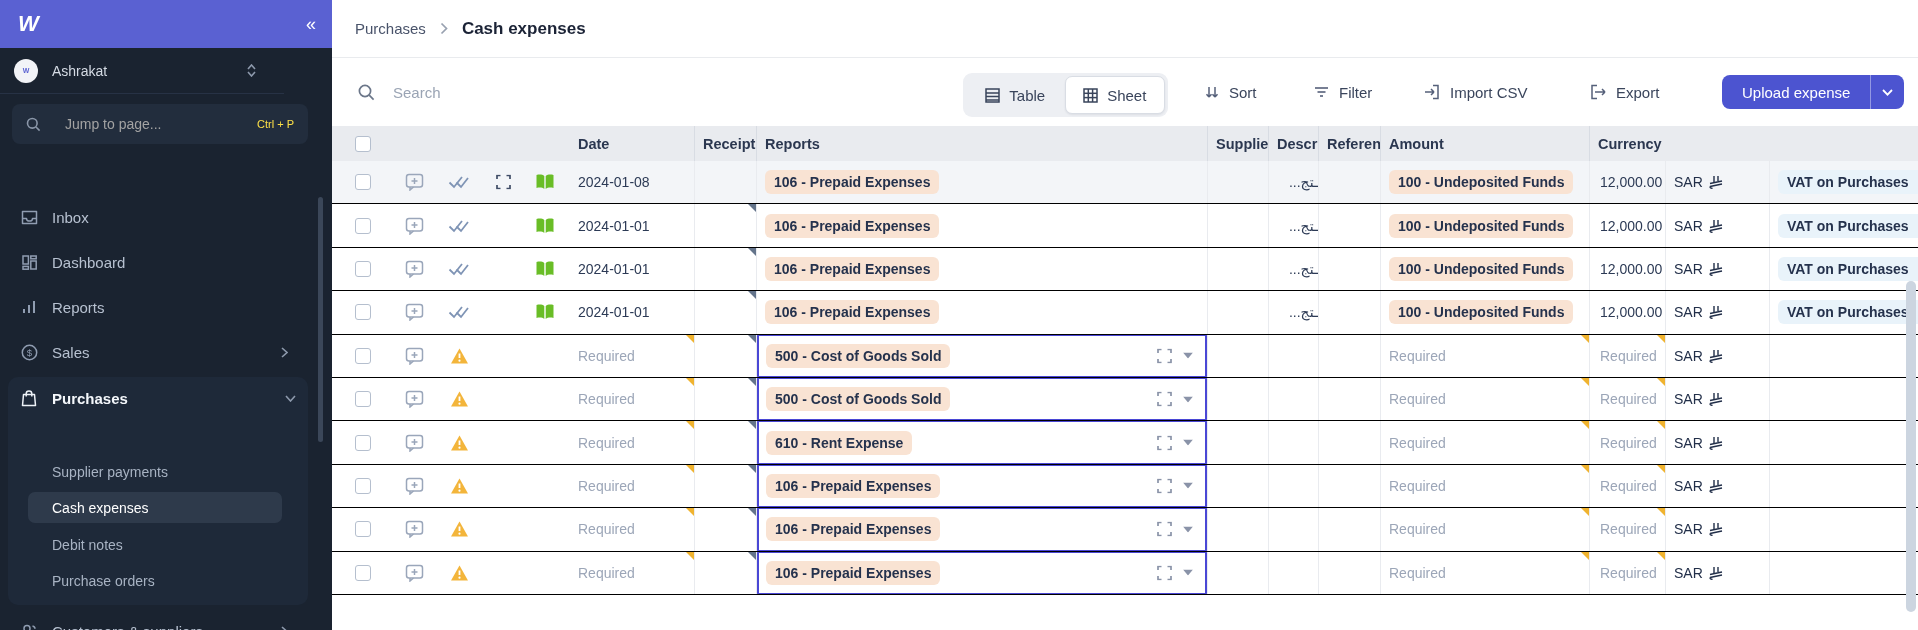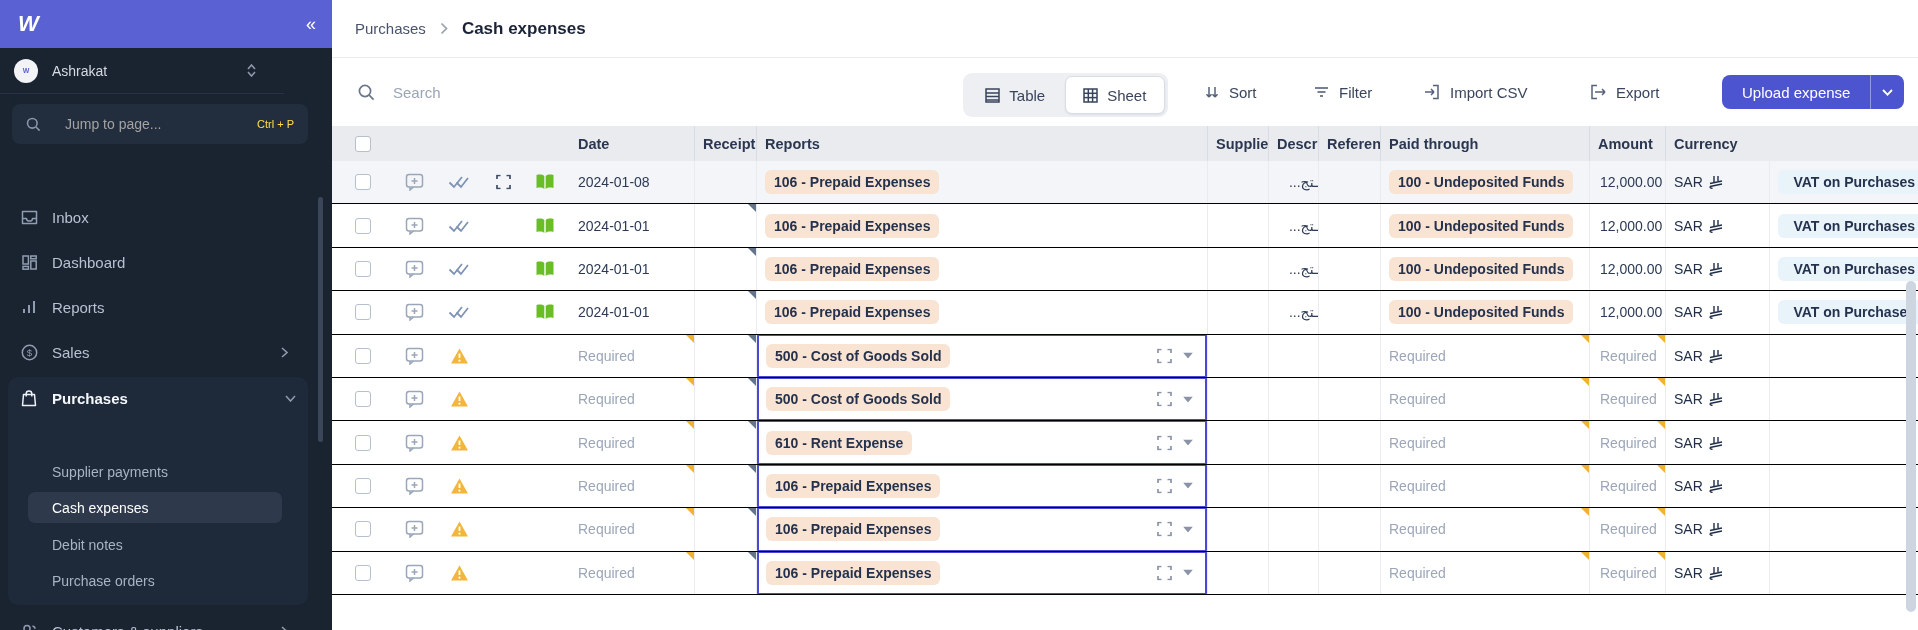--- a/index.html
+++ b/index.html
@@ -60,21 +60,21 @@
     grid-template-columns:238px 125px 62px 451px 61px 50px 62px 209px 76px 104px 148px;
   }
   .grid-head { position:absolute; left:0; top:126px; width:1586px; height:35px; background:#e9ebef; }
   .grid-head .hc { display:flex; align-items:center; font-weight:700; color:#2b3750; font-size:14.5px; white-space:nowrap; overflow:hidden; border-right:1px solid #d8dce3; padding-left:8px; }
   .grid-head .hc:first-child, .grid-head .hc:last-child { border-right:none; }
   .grid-head .hc:first-child { padding-left:23px; }
   .rows { position:absolute; left:0; top:161px; width:1586px; }
   .trow { height:43.4px; border-bottom:1px solid #000000; background:#fff; position:relative; }
   .trow.hovered { background:#f3f5f8; }
   .cell { position:relative; display:flex; align-items:center; overflow:hidden; border-right:1px solid #e9ebef; padding-left:8px; white-space:nowrap; }
-  .cell.last { border-right:none;text-align:right; }
+  .cell.last { border-right:none; }
   .leftblock { position:relative; border-right:none; }
   .leftblock .pos { position:absolute; top:50%; transform:translateY(-50%); }
   .chk { width:16px; height:16px; border:1.5px solid #b5bfce; border-radius:3px; background:#fff; cursor:pointer; }
   .datecell { color:#2c3a55; font-weight:500; }
   .req { color:#9ca6b8; font-weight:400; }
   .pill { background:#f9e3d3; color:#25324d; font-weight:700; border-radius:6px; padding:4px 9px; max-width:100%; overflow:hidden; white-space:nowrap; }
   .pill.blue { background:#e9f3fa; }
   .acct-edit { position:absolute; left:0; top:-1px; bottom:-1px; right:0; background:#fff; box-shadow:inset 0 0 0 2px #4a47d5; border-radius:2px; display:flex; align-items:center; padding-left:9px; }
   .acct-icons { position:absolute; right:14px; top:50%; transform:translateY(-50%); display:flex; align-items:center; gap:11px; color:#8a93a8; cursor:pointer; }
   .corner { position:absolute; top:0; right:0; width:0; height:0; border-left:8px solid transparent; }
@@ -324,23 +324,20 @@
         <div class="hc">
           <span>Supplier</span>
         </div>
         <div class="hc">
           <span>Description</span>
         </div>
         <div class="hc">
           <span>Reference</span>
         </div>
         <div class="hc">
-          <span>Paid through</span>
-        </div>
-        <div class="hc">
           <span>Amount</span>
         </div>
         <div class="hc">
           <span>Currency</span>
         </div>
       </div>
     <div class="rows" id="tbody">
         <div class="trow hovered">
           <div class="cell leftblock">
             <div class="pos chk" style="left: 23px;"></div>

